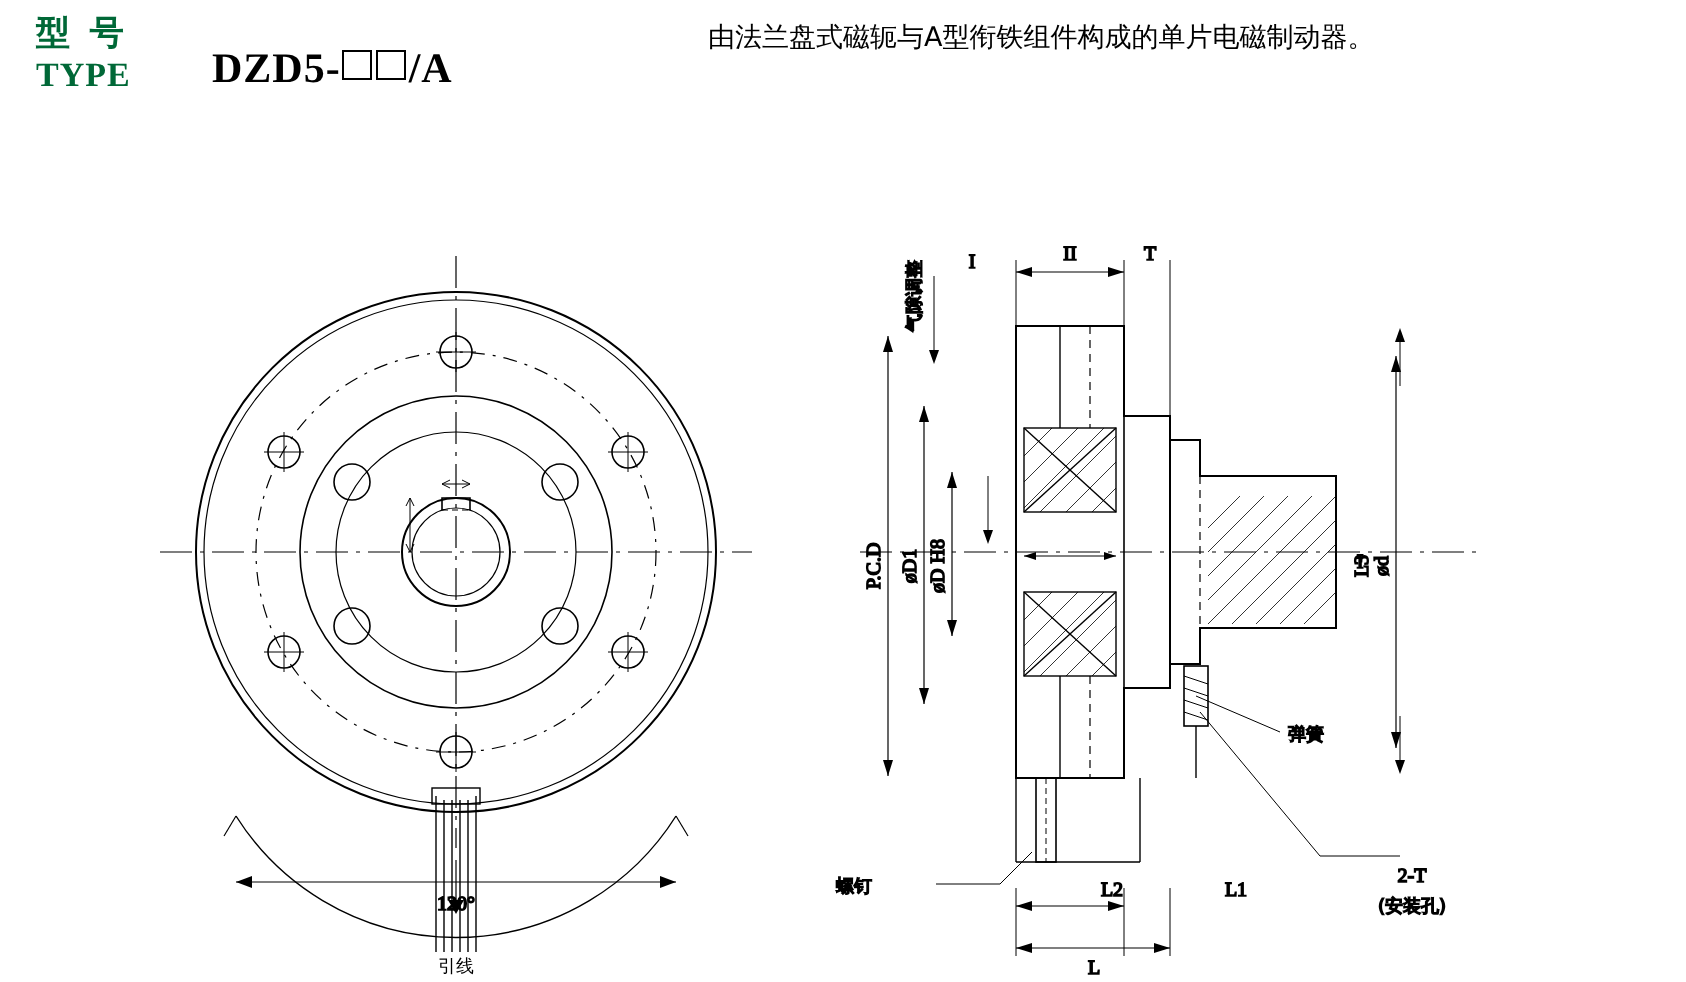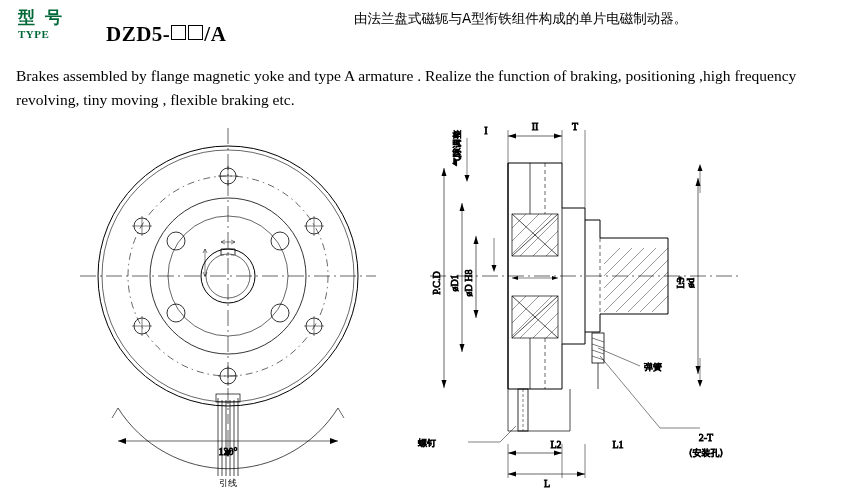--- a/index.html
+++ b/index.html
@@ -31,21 +31,21 @@
     font-weight: bold;
     line-height: 1.15;
   }
   .hdr-type .cn {
     font-family: "DejaVu Sans", sans-serif;
     font-size: 17px;
     letter-spacing: 2px;
   }
   .hdr-type .en {
     font-family: "Liberation Serif", serif;
-    font-size: 11px;
+    font-size: 17px;
     letter-spacing: 0.5px;
   }
   .hdr-model {
     position: absolute;
     left: 106px;
     top: 22px;
     font-family: "Liberation Serif", serif;
     font-size: 21px;
     font-weight: bold;
     letter-spacing: 0.5px;
@@ -116,21 +116,20 @@
   <div class="hdr-type">
     <div class="cn">型 号</div>
     <div class="en">TYPE</div>
   </div>
 
   <div class="hdr-model">
     <span>DZD5-</span><span class="box"></span><span class="box"></span><span>/A</span>
   </div>
 
   <div class="hdr-cn1">由法兰盘式磁轭与A型衔铁组件构成的单片电磁制动器。</div>
-  <div class="hdr-en">Brakes assembled by flange magnetic yoke and type A armature . Realize the function of braking, positioning ,high frequency revolving, tiny moving , flexible braking etc.</div>
 
   <div id="drawing">
     <svg width="843" height="383" viewBox="0 0 843 383" xmlns="http://www.w3.org/2000/svg">
       <g stroke="#000" fill="none" stroke-width="0.8">
 
         <g>
 
           <circle cx="228" cy="168" r="130" stroke-width="1"></circle>
           <circle cx="228" cy="168" r="126" stroke-width="0.6"></circle>
 

